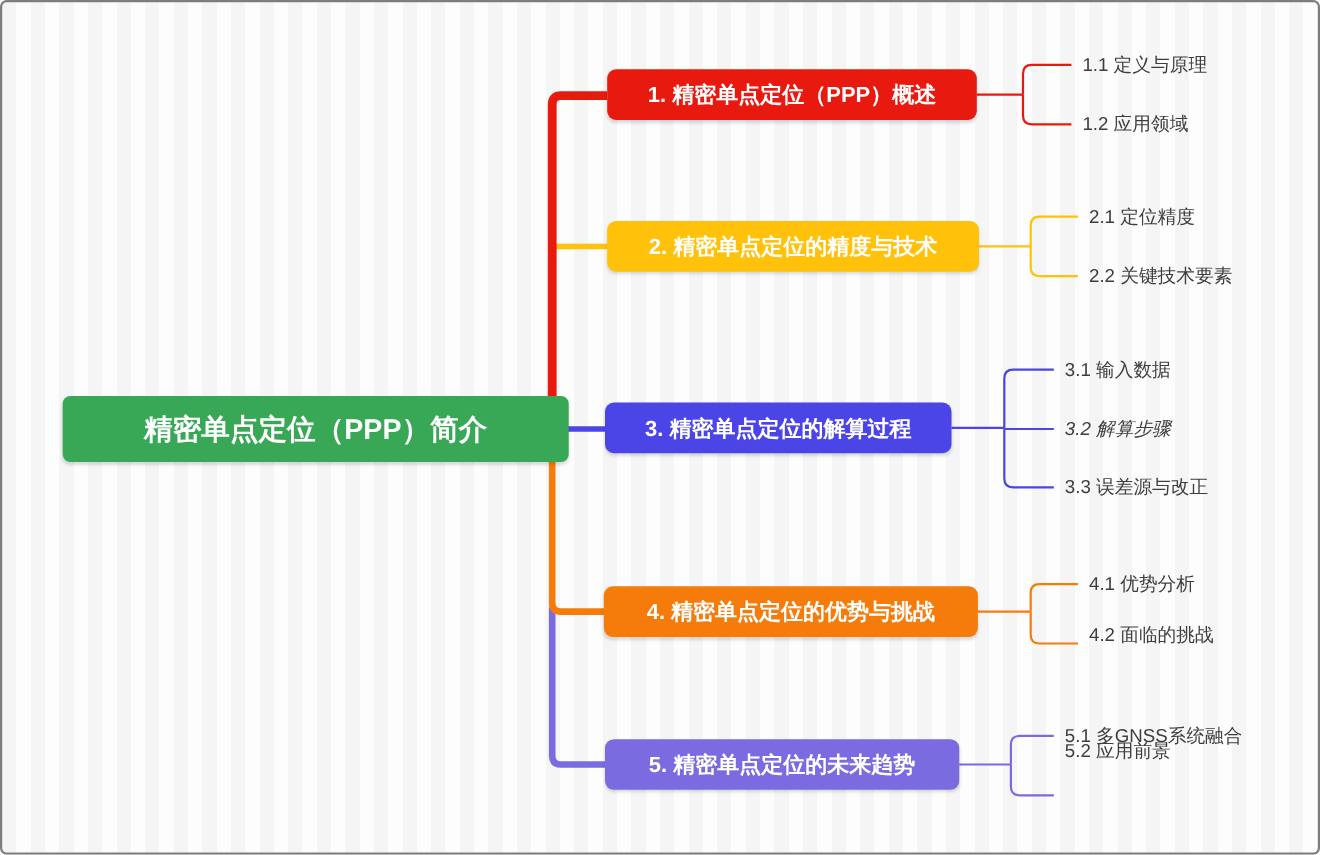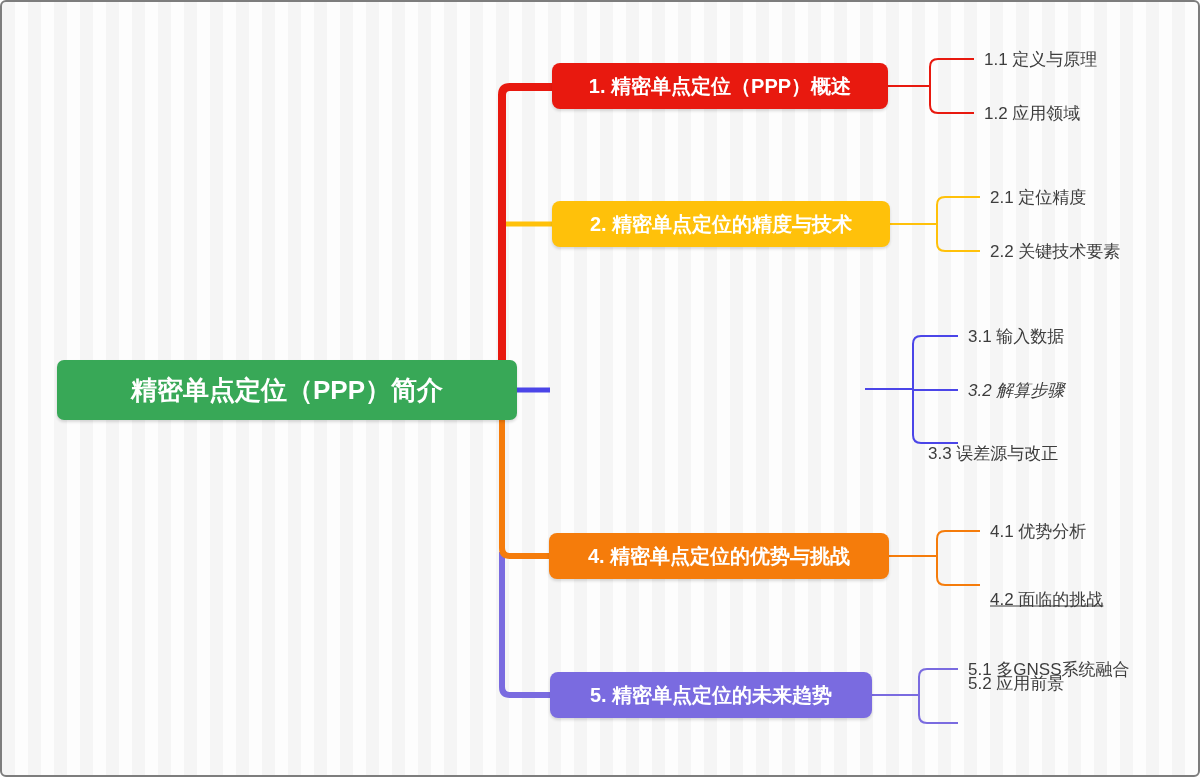--- a/index.html
+++ b/index.html
@@ -95,38 +95,41 @@
   </div>
 
   <div class="node branch-node" style="left: 550px; top: 61px; width: 336px; height: 46px; background: rgb(232, 25, 15);">
     <span>1. 精密单点定位（PPP）概述</span>
   </div>
 
   <div class="node branch-node" style="left: 550px; top: 199px; width: 338px; height: 46px; background: rgb(255, 193, 10);">
     <span>2. 精密单点定位的精度与技术</span>
   </div>
 
+  <div class="node branch-node" style="left: 548px; top: 364px; width: 315px; height: 46px; background: rgb(75, 69, 232);">
+    <span>3. 精密单点定位的解算过程</span>
+  </div>
 
   <div class="node branch-node" style="left: 547px; top: 531px; width: 340px; height: 46px; background: rgb(245, 124, 11);">
     <span>4. 精密单点定位的优势与挑战</span>
   </div>
 
   <div class="node branch-node" style="left: 548px; top: 670px; width: 322px; height: 46px; background: rgb(122, 107, 224);">
     <span>5. 精密单点定位的未来趋势</span>
   </div>
 
   <div class="child-label" style="left: 982px; top: 57px; color: rgb(61, 61, 61);">1.1 定义与原理</div>
   <div class="child-label" style="left: 982px; top: 111px; color: rgb(61, 61, 61);">1.2 应用领域</div>
 
   <div class="child-label" style="left: 988px; top: 195px; color: rgb(61, 61, 61);">2.1 定位精度</div>
   <div class="child-label" style="left: 988px; top: 249px; color: rgb(61, 61, 61);">2.2 关键技术要素</div>
 
   <div class="child-label" style="left: 966px; top: 334px; color: rgb(61, 61, 61);">3.1 输入数据</div>
   <div class="child-label" style="left: 966px; top: 388px; color: rgb(61, 61, 61); font-style: italic;">3.2 解算步骤</div>
-  <div class="child-label" style="left: 926px; top: 441px; color: rgb(61, 61, 61); margin-top: 10px;">3.3 误差源与改正</div>
+  <div class="child-label" style="left: 966px; top: 441px; color: rgb(61, 61, 61);">3.3 误差源与改正</div>
 
   <div class="child-label" style="left: 988px; top: 529px; color: rgb(61, 61, 61);">4.1 优势分析</div>
-  <div class="child-label" style="left: 988px; top: 597px; color: rgb(61, 61, 61); text-decoration: underline;">4.2 面临的挑战</div>
+  <div class="child-label" style="left: 988px; top: 575px; color: rgb(61, 61, 61);">4.2 面临的挑战</div>
 
   <div class="child-label" style="left: 966px; top: 667px; color: rgb(61, 61, 61);">5.1 多GNSS系统融合</div>
   <div class="child-label" style="left: 966px; top: 681px; color: rgb(61, 61, 61);">5.2 应用前景</div>
 
 </div>
 
 </body></html>

